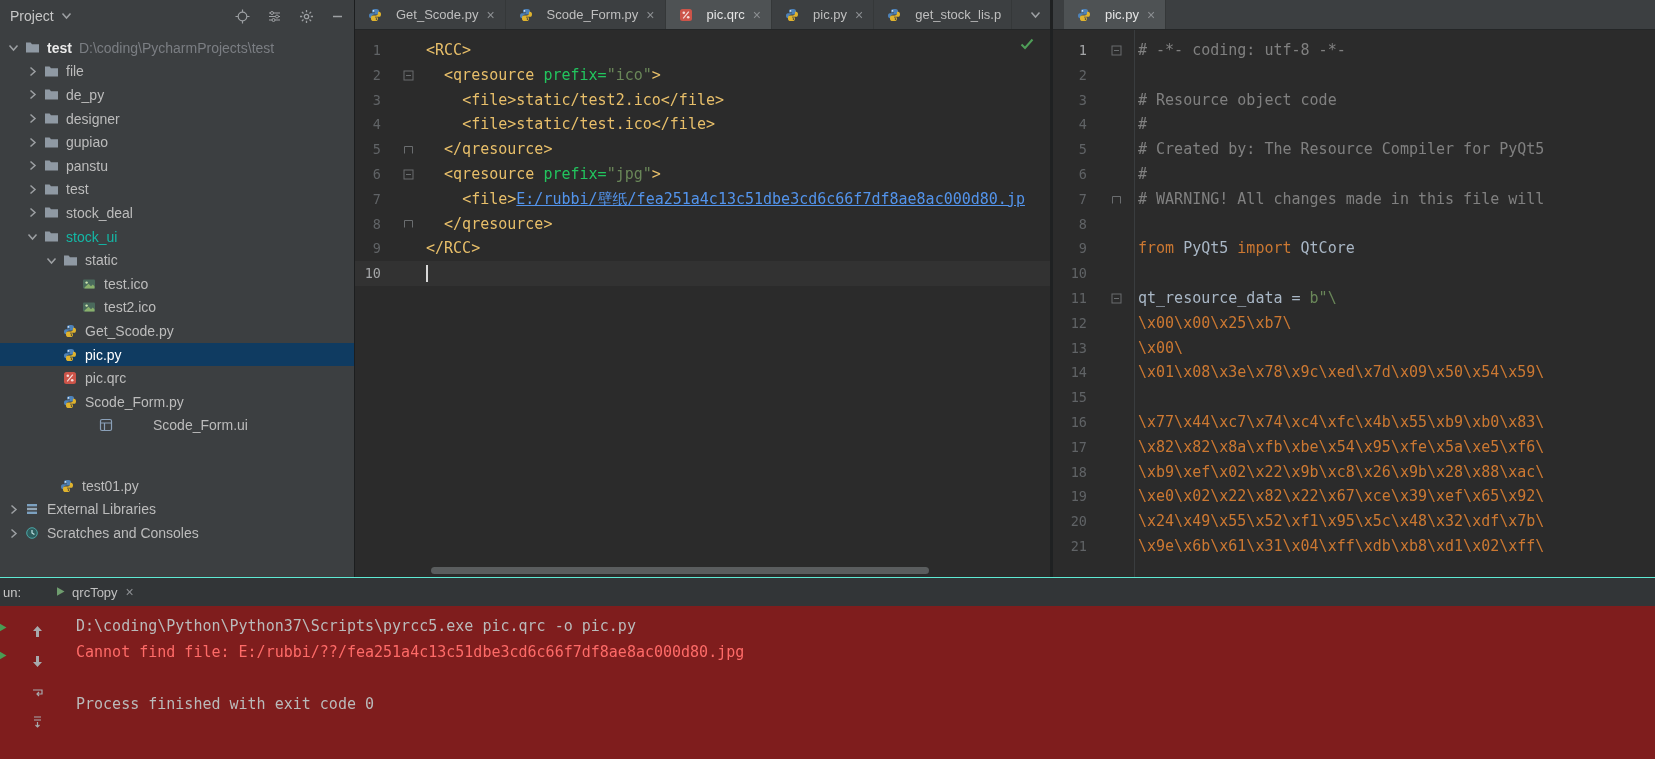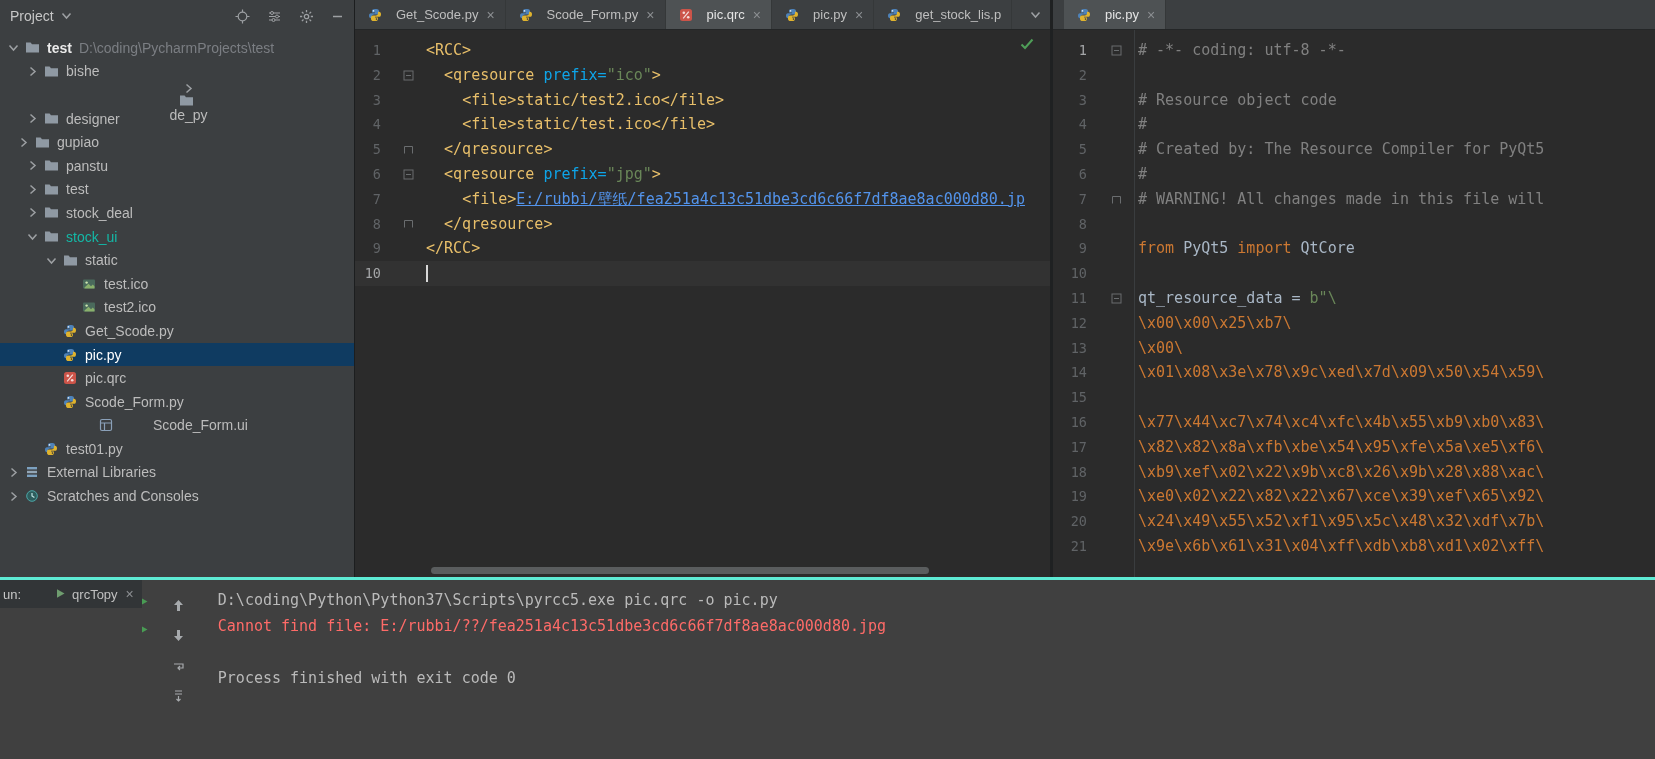--- a/index.html
+++ b/index.html
@@ -41,31 +41,31 @@
   .group.left .ln{width:40px;min-width:40px;padding-right:14px}
   .group.right .ln{width:46px;min-width:46px;padding-right:12px}
   .ln-cur{color:#a4a6a8}
   .fold{display:inline-flex;align-items:center;justify-content:center}
   .group.left .fold{width:26px;min-width:26px}
   .group.right .fold{width:34px;min-width:34px}
   .code{flex:1;padding-left:5px;overflow:hidden}
   .cursor{display:inline-block;width:2px;height:17px;background:#d8d8d8;vertical-align:text-bottom}
   .sg-plain{color:#a9b7c6}
   .sg-tag{color:#e8bf6a}
-  .sg-attr{color:#0ea5e9}
+  .sg-attr{color:#22c55e}
   .sg-string{color:#6a8759}
   .sg-content{color:#e8bf6a}
   .sg-link{color:#5394ec;text-decoration:underline;cursor:pointer}
   .sg-comment{color:#808080}
   .sg-keyword{color:#cc7832}
   .sg-esc{color:#cc7832}
   .check{position:absolute;top:6px;right:16px}
   .hscroll{position:absolute;bottom:3px;left:76px;width:498px;height:7px;border-radius:4px;background:#5a5d5e}
   
-  .bottom{flex:1;display:flex;flex-direction:row;border-top:3px solid #5eead4;background:#404040}
+  .bottom{flex:1;display:flex;flex-direction:column;border-top:1px solid #5eead4;background:#7f1d1d}
   .run-header{height:28px;min-height:28px;display:flex;align-items:center;background:#323537;font-size:13px;color:#c0c0c0;padding-left:3px}
   .run-label{color:#c7c7c7}
   .run-tab{display:flex;align-items:center;gap:6px;padding:0 8px;margin-left:26px;height:100%}
   .run-body{flex:1;position:relative}
   .run-toolbar{position:absolute;left:0;top:0;bottom:0;width:62px;overflow:hidden}
   .rt-i{position:absolute;width:18px;height:18px;display:flex;align-items:center;justify-content:center}
   .console{position:absolute;left:62px;top:0;right:0;bottom:0;font-family:"DejaVu Sans Mono","Liberation Mono",monospace;font-size:15px;line-height:26px;color:#bababa;padding:7px 0 0 14px;white-space:pre;overflow:hidden}
   .console-line.err{color:#ff6b68}
 </style>
 </head>
@@ -127,23 +127,23 @@
             <span class="chev">
               <svg width="11" height="11" viewBox="0 0 11 11">
                 <path d="M3.5 1.5 8 5.5 3.5 9.5" fill="none" stroke="#9da0a3" stroke-width="1.5"></path>
               </svg>
             </span>
             <span class="ticon">
               <svg width="15" height="13" viewBox="0 0 15 13">
                 <path d="M1 1.5h4.6L7 3.2h7v8.3H1z" fill="#8f99a3"></path>
               </svg>
             </span>
-            <span class="lbl">bishe</span>
-          </div>
-          <div class="tree-row" style="padding-left: 23px; flex-direction: column;">
+            <span class="lbl">file</span>
+          </div>
+          <div class="tree-row" style="padding-left: 23px;">
             <span class="chev">
               <svg width="11" height="11" viewBox="0 0 11 11">
                 <path d="M3.5 1.5 8 5.5 3.5 9.5" fill="none" stroke="#9da0a3" stroke-width="1.5"></path>
               </svg>
             </span>
             <span class="ticon">
               <svg width="15" height="13" viewBox="0 0 15 13">
                 <path d="M1 1.5h4.6L7 3.2h7v8.3H1z" fill="#8f99a3"></path>
               </svg>
             </span>
@@ -155,21 +155,21 @@
                 <path d="M3.5 1.5 8 5.5 3.5 9.5" fill="none" stroke="#9da0a3" stroke-width="1.5"></path>
               </svg>
             </span>
             <span class="ticon">
               <svg width="15" height="13" viewBox="0 0 15 13">
                 <path d="M1 1.5h4.6L7 3.2h7v8.3H1z" fill="#8f99a3"></path>
               </svg>
             </span>
             <span class="lbl">designer</span>
           </div>
-          <div class="tree-row" style="padding-left: 14px;">
+          <div class="tree-row" style="padding-left: 23px;">
             <span class="chev">
               <svg width="11" height="11" viewBox="0 0 11 11">
                 <path d="M3.5 1.5 8 5.5 3.5 9.5" fill="none" stroke="#9da0a3" stroke-width="1.5"></path>
               </svg>
             </span>
             <span class="ticon">
               <svg width="15" height="13" viewBox="0 0 15 13">
                 <path d="M1 1.5h4.6L7 3.2h7v8.3H1z" fill="#8f99a3"></path>
               </svg>
             </span>
@@ -313,21 +313,21 @@
           <div class="tree-row" style="padding-left: 46px; gap: 32px;">
             <span class="chev"></span>
             <span class="ticon">
               <svg width="14" height="14" viewBox="0 0 14 14">
                 <rect x="1.5" y="1.5" width="11" height="11" rx="1.5" fill="none" stroke="#8aa0b8" stroke-width="1.2"></rect>
                 <path d="M1.5 5H12.5M5.5 5V12.5" stroke="#8aa0b8" stroke-width="1.2"></path>
               </svg>
             </span>
             <span class="lbl">Scode_Form.ui</span>
           </div>
-          <div class="tree-row" style="padding-left: 23px;">
+          <div class="tree-row" style="padding-left: 39px; margin-top: 37px;">
             <span class="chev"></span>
             <span class="ticon">
               <svg width="14" height="14" viewBox="0 0 14 14">
                 <path d="M6.9 1C4.8 1 4 1.9 4 3.1V4.6h3v.6H2.9C1.6 5.2 1 6.2 1 7.8c0 1.6.7 2.5 2 2.5h1V8.7C4 7.4 5 6.5 6.2 6.5h2.9c1 0 1.9-.9 1.9-1.9V3.1C11 1.9 9.9 1 8.6 1z" fill="#4e82b8"></path>
                 <path d="M7.1 13c2.1 0 2.9-.9 2.9-2.1V9.4H7v-.6h4.1c1.3 0 1.9-1 1.9-2.6 0-1.6-.7-2.5-2-2.5h-1v1.6C10 6.6 9 7.5 7.8 7.5H4.9C3.9 7.5 3 8.4 3 9.4v1.5C3 12.1 4.1 13 5.4 13z" fill="#dfb32e"></path>
                 <circle cx="5.5" cy="2.9" r=".8" fill="#dfe9f2"></circle>
                 <circle cx="8.5" cy="11.1" r=".8" fill="#3a3a3a"></circle>
               </svg>
             </span>
             <span class="lbl">test01.py</span>

